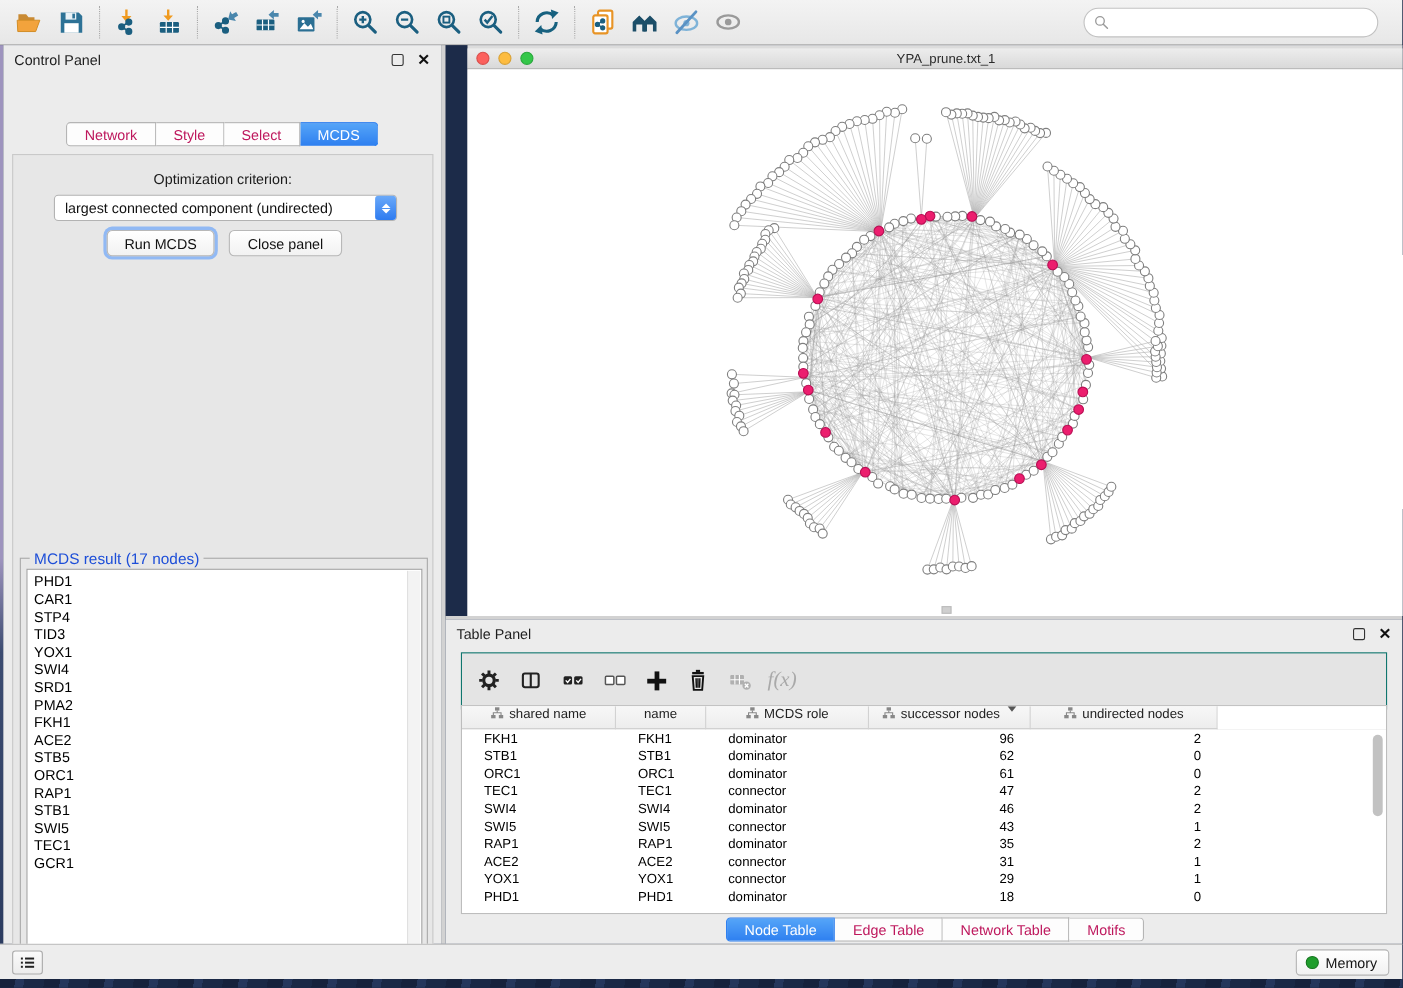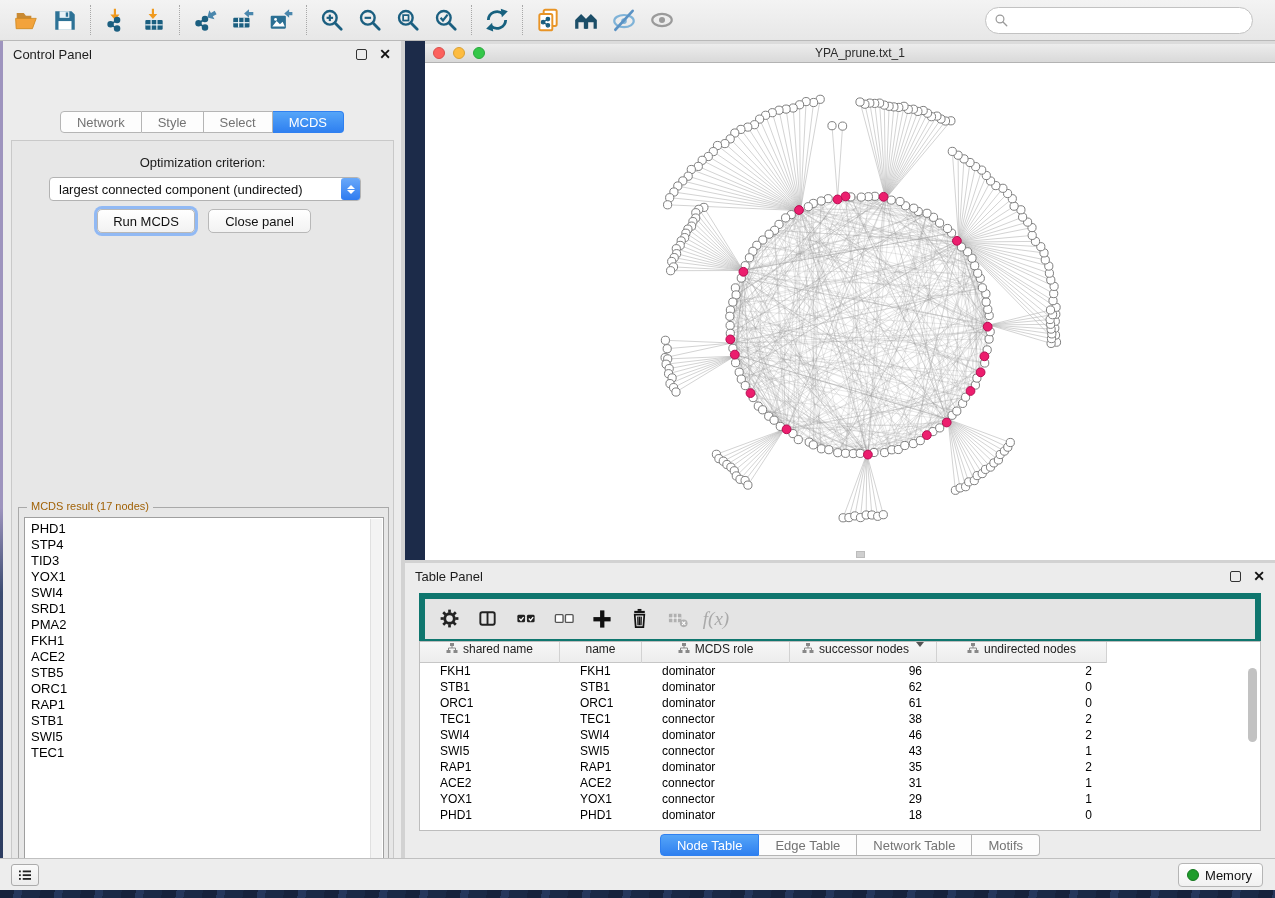--- a/index.html
+++ b/index.html
@@ -23,60 +23,60 @@
   #search-input { border:none; outline:none; flex:1; height:22px; font-size:13px; background:transparent; }
 
   
   #control-panel { position:absolute; left:3px; top:41px; width:398px; height:817px; background:#ececec; }
   .panel-header { height:27px; display:flex; align-items:center; padding:0 10px; }
   .panel-title { font-size:13px; color:#1d1d1d; flex:1; }
   .win-mini { width:11px; height:11px; border:1.6px solid #333; border-radius:2px; margin-right:12px; }
   .win-close { font-size:14px; font-weight:bold; color:#111; line-height:11px; }
   #cp-tabs { position:absolute; left:0; top:70px; width:100%; display:flex; justify-content:center; }
   .seg { height:22px; padding:0 16px; background:#fdfdfd; border:1px solid #b5b5b5; border-left:none;
-    font-size:13px; color:#737373; display:flex; align-items:center; }
+    font-size:13px; color:#be185d; display:flex; align-items:center; }
   .seg:first-child { border-left:1px solid #b5b5b5; border-radius:4px 0 0 4px; }
   .seg:last-child { border-radius:0 4px 4px 0; }
   .seg.active { background:linear-gradient(#55a5f8,#2f80f0); border-color:#2f80f0; color:#fff; }
   #cp-inner { position:absolute; left:8px; top:99px; width:383px; height:748px; background:#e7e7e7; border:1px solid #c9c9c9; }
   #opt-label { position:absolute; top:14px; width:100%; text-align:center; font-size:13px; color:#1b1b1b; }
   #criterion-select { position:absolute; left:37px; top:36px; width:312px; height:24px; background:#fff;
     border:1px solid #b3b3b3; border-radius:4px; display:flex; align-items:center; }
   #criterion-value { flex:1; font-size:13px; padding-left:9px; color:#111; white-space:nowrap; }
   #criterion-stepper { width:19px; height:22px; margin-right:0px; border-radius:3px; background:linear-gradient(#6aa9f9,#2e7bf0);
     display:flex; flex-direction:column; align-items:center; justify-content:center; gap:1px; }
   #criterion-stepper span { width:0; height:0; border-left:4px solid transparent; border-right:4px solid transparent; }
   .up { border-bottom:4px solid #fff; } .down { border-top:4px solid #fff; }
   .mac-btn { position:absolute; top:68px; height:24px; background:linear-gradient(#ffffff,#f2f2f2); border:1px solid #b8b8b8;
     border-radius:5px; font-size:13px; color:#111; display:flex; align-items:center; justify-content:center; }
   #run-btn { left:85px; width:98px; box-shadow:0 0 0 3px rgba(98,160,250,.65); }
   #close-panel-btn { left:196px; width:103px; }
   #mcds-fieldset { position:absolute; left:6px; top:366px; width:371px; height:372px; border:1px solid #a9a9a9; }
-  #mcds-legend { position:absolute; left:8px; top:-8px; background:#e7e7e7; padding:0 4px; font-size:11px; color:#a16207; }
+  #mcds-legend { position:absolute; left:8px; top:-8px; background:#e7e7e7; padding:0 4px; font-size:14px; color:#1d4ed8; }
   #mcds-list { position:absolute; left:5px; top:9px; width:360px; height:356px; background:#fff; border:1px solid #9f9f9f;
     overflow:hidden; padding:3px 0 0 6px; }
   .mcds-item { font-size:13px; line-height:16px; color:#000; }
   #mcds-scroll { position:absolute; right:1px; top:1px; width:12px; height:354px; background:#f3f3f3; border-left:1px solid #e0e0e0; }
 
   
   #vsplit { position:absolute; left:401px; top:41px; width:4px; height:817px; background:#d2d2d2; }
   #hsplit { position:absolute; left:405px; top:560px; width:870px; height:3px; background:#d2d2d2; }
 
   
   #net-region { position:absolute; left:425px; top:41px; width:870px; height:519px; background:#dcdcdc; }
   #net-titlebar { position:absolute; left:0; top:3px; width:870px; height:19px; background:linear-gradient(#ededed,#d9d9d9);
     border-bottom:1px solid #b3b3b3; display:flex; align-items:center; }
   .light { width:12px; height:12px; border-radius:50%; margin-left:8px; }
   #net-title { position:absolute; width:100%; text-align:center; font-size:12px; color:#2b2b2b; }
   #net-canvas { position:absolute; left:0; top:22px; width:870px; height:497px; background:#fff; }
   #net-grip { position:absolute; left:431px; bottom:2px; width:9px; height:7px; background:#cfcfcf; border:1px solid #bcbcbc; }
 
   
   #table-panel { position:absolute; left:405px; top:563px; width:870px; height:295px; background:#ececec; }
-  #tp-toolbar { position:absolute; left:14px; top:30px; width:842px; height:52px; background:#e4e4e4; border:6px solid #0f766e;
+  #tp-toolbar { position:absolute; left:14px; top:30px; width:842px; height:52px; background:#e4e4e4; border:1px solid #0f766e;
     display:flex; align-items:center; padding-left:8px; gap:4px; }
   .tpbtn { width:34px; height:32px; display:flex; align-items:center; justify-content:center; }
   .tpbtn svg { width:22px; height:22px; }
   .fx { font-family:"Liberation Serif", serif; font-style:italic; font-size:19px; color:#a9a9a9; }
   #tp-table { position:absolute; left:14px; top:78px; width:842px; height:190px; background:#fff; border:1px solid #bdbdbd; overflow:hidden; }
   #tp-headrow { display:flex; height:21px; background:linear-gradient(#f7f7f7,#ededed); border-bottom:1px solid #c6c6c6; }
   .hcell { display:flex; align-items:flex-start; justify-content:center; gap:5px; font-size:12px; color:#222;
     border-right:1px solid #d2d2d2; height:21px; }
   .hcell svg { width:12px; height:12px; }
   .sortmark { width:0; height:0; border-left:4px solid transparent; border-right:4px solid transparent; border-top:5px solid #555; margin-left:2px; }
@@ -270,34 +270,36 @@
             <span class="up"></span>
             <span class="down"></span>
           </div>
       </div>
       <div class="mac-btn" id="run-btn">Run MCDS</div>
       <div class="mac-btn" id="close-panel-btn">Close panel</div>
       <div id="mcds-fieldset">
         <div id="mcds-legend">MCDS result (17 nodes)</div>
         <div id="mcds-list">
           <div class="mcds-item">PHD1</div>
+            <div class="mcds-item">CAR1</div>
             <div class="mcds-item">STP4</div>
             <div class="mcds-item">TID3</div>
             <div class="mcds-item">YOX1</div>
             <div class="mcds-item">SWI4</div>
             <div class="mcds-item">SRD1</div>
             <div class="mcds-item">PMA2</div>
             <div class="mcds-item">FKH1</div>
             <div class="mcds-item">ACE2</div>
             <div class="mcds-item">STB5</div>
             <div class="mcds-item">ORC1</div>
             <div class="mcds-item">RAP1</div>
             <div class="mcds-item">STB1</div>
             <div class="mcds-item">SWI5</div>
             <div class="mcds-item">TEC1</div>
+            <div class="mcds-item">GCR1</div>
             <div id="mcds-scroll"></div>
         </div>
       </div>
     </div>
   </div>
 
   <div id="vsplit"></div>
 
   <div id="net-region">
     <div id="net-titlebar">
@@ -707,21 +709,21 @@
             <div class="tcell" style="width: 140px; text-align: left; padding: 0px 0px 0px 20px;">ORC1</div>
             <div class="tcell" style="width: 82px; text-align: left; padding: 0px 0px 0px 20px;">ORC1</div>
             <div class="tcell" style="width: 148px; text-align: left; padding: 0px 0px 0px 20px;">dominator</div>
             <div class="tcell" style="width: 147px; text-align: right; padding: 0px 15px 0px 0px;">61</div>
             <div class="tcell" style="width: 170px; text-align: right; padding: 0px 15px 0px 0px;">0</div>
           </div>
           <div class="trow">
             <div class="tcell" style="width: 140px; text-align: left; padding: 0px 0px 0px 20px;">TEC1</div>
             <div class="tcell" style="width: 82px; text-align: left; padding: 0px 0px 0px 20px;">TEC1</div>
             <div class="tcell" style="width: 148px; text-align: left; padding: 0px 0px 0px 20px;">connector</div>
-            <div class="tcell" style="width: 147px; text-align: right; padding: 0px 15px 0px 0px;">38</div>
+            <div class="tcell" style="width: 147px; text-align: right; padding: 0px 15px 0px 0px;">47</div>
             <div class="tcell" style="width: 170px; text-align: right; padding: 0px 15px 0px 0px;">2</div>
           </div>
           <div class="trow">
             <div class="tcell" style="width: 140px; text-align: left; padding: 0px 0px 0px 20px;">SWI4</div>
             <div class="tcell" style="width: 82px; text-align: left; padding: 0px 0px 0px 20px;">SWI4</div>
             <div class="tcell" style="width: 148px; text-align: left; padding: 0px 0px 0px 20px;">dominator</div>
             <div class="tcell" style="width: 147px; text-align: right; padding: 0px 15px 0px 0px;">46</div>
             <div class="tcell" style="width: 170px; text-align: right; padding: 0px 15px 0px 0px;">2</div>
           </div>
           <div class="trow">

